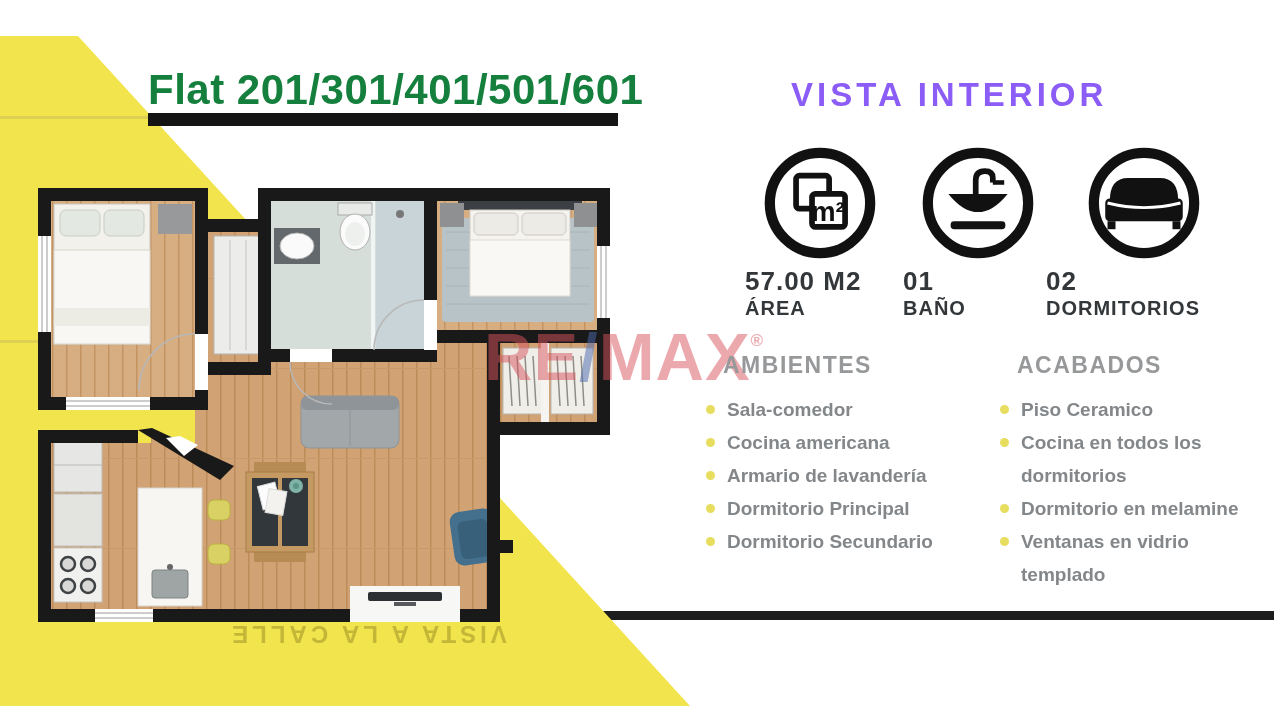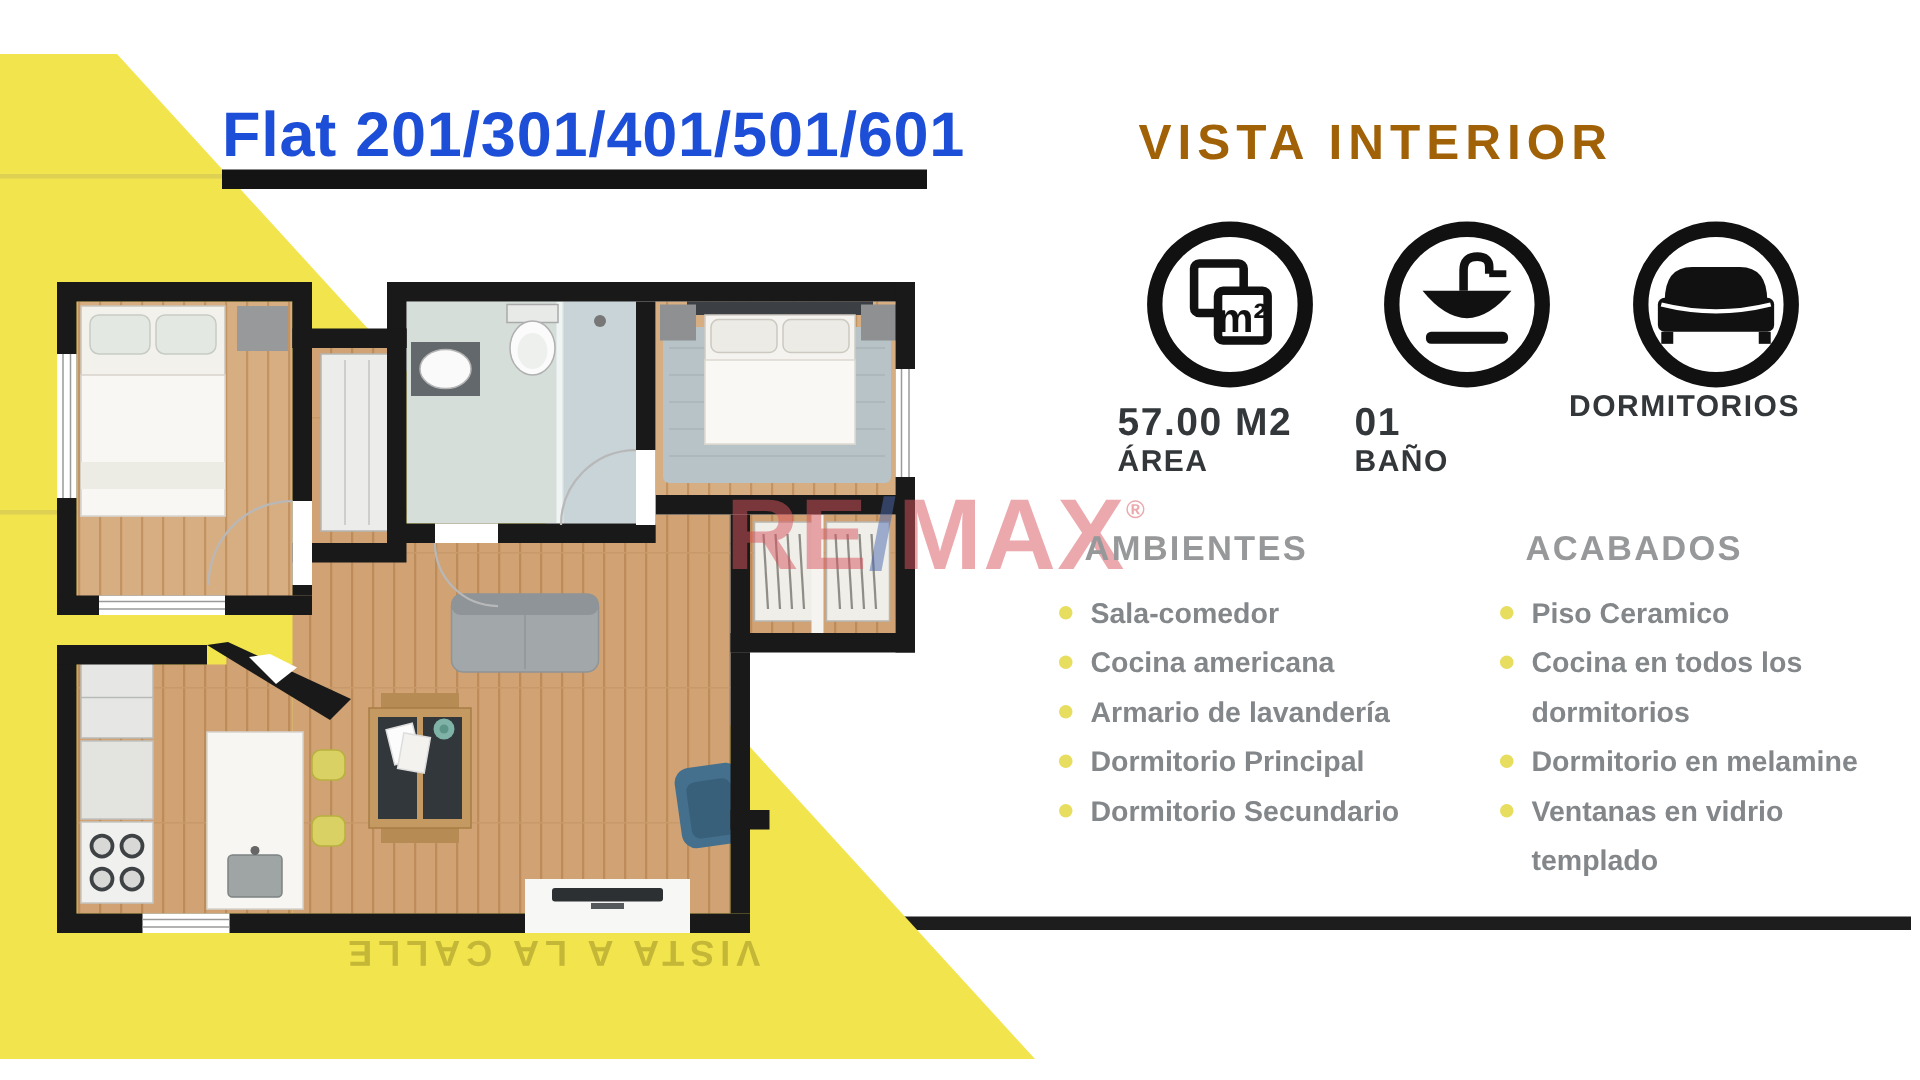--- a/index.html
+++ b/index.html
@@ -6,35 +6,35 @@
   .page{position:relative;width:1280px;height:720px;background:#ffffff;overflow:hidden;
         font-family:"Liberation Sans",sans-serif;}
   
   .divider-line{position:absolute;left:560px;top:611px;width:714px;height:9px;background:#1d1d1d;z-index:1;}
   .yellow-svg{position:absolute;left:0;top:0;z-index:2;}
   .seam{position:absolute;height:3px;background:rgba(205,192,90,.55);z-index:3;}
   .seam.s1{left:0;top:116px;width:300px;}
   .seam.s2{left:0;top:340px;width:330px;}
   
   .title{position:absolute;left:148px;top:66px;z-index:6;font-size:42px;font-weight:bold;
-         color:#1d4ed8;letter-spacing:.5px;white-space:nowrap;}
+         color:#15803d;letter-spacing:.5px;white-space:nowrap;}
   .title-underline{position:absolute;left:148px;top:113px;width:470px;height:13px;background:#141414;z-index:6;}
   
   .plan{position:absolute;left:38px;top:188px;z-index:4;}
   .street-text{position:absolute;left:185px;top:620px;width:365px;z-index:3;
       transform:rotate(180deg);font-size:24px;font-weight:bold;letter-spacing:4px;
       color:rgba(158,144,38,.55);text-align:center;white-space:nowrap;}
   
   .watermark{position:absolute;left:484px;top:318px;z-index:5;font-size:67px;font-weight:bold;
       letter-spacing:1px;opacity:.5;white-space:nowrap;color:#d9545e;}
   .watermark .slash{color:#4b69ae;}
   .watermark .reg{font-size:17px;vertical-align:34px;}
   
-  .vista-heading{position:absolute;left:759px;top:76px;z-index:6;font-size:33px;font-weight:bold;
-      letter-spacing:4px;color:#a16207;white-space:nowrap;text-align:right;}
+  .vista-heading{position:absolute;left:791px;top:76px;z-index:6;font-size:33px;font-weight:bold;
+      letter-spacing:4px;color:#8b5cf6;white-space:nowrap;text-align:right;}
   .stat{position:absolute;top:146px;z-index:6;text-align:left;}
   .stat.s0{left:745px;width:150px;}
   .stat.s1{left:903px;width:150px;}
   .stat.s2{left:1046px;width:195px;}
   .stat svg{display:block;margin:0 auto;}
   .stat .value{margin-top:6px;font-size:26px;font-weight:bold;color:#33373a;letter-spacing:1px;}
   .stat .label{font-size:20px;font-weight:bold;color:#33373a;letter-spacing:1px;}
   .list-block{position:absolute;top:352px;z-index:6;width:278px;}
   .list-block.ambientes{left:706px;}
   .list-block.acabados{left:1000px;}
@@ -278,20 +278,21 @@
           <rect x="25" y="30" width="20" height="11" rx="5" fill="#111"></rect>
         </g>
       <g transform="rotate(6 65 36)">
           <rect x="55" y="30" width="20" height="11" rx="5" fill="#111"></rect>
         </g>
       <rect x="16" y="46" width="68" height="20" rx="4" fill="#111"></rect>
       <path d="M18,50 Q50,58 82,50" fill="none" stroke="#fff" stroke-width="2.5"></path>
       <rect x="18" y="66" width="7" height="7" fill="#111"></rect>
       <rect x="75" y="66" width="7" height="7" fill="#111"></rect>
     </svg>
+    <div class="value">02</div>
     <div class="label">DORMITORIOS</div>
   </div>
 
   <div class="list-block ambientes">
     <div class="list-heading">AMBIENTES</div>
     <ul>
       <li><span class="bullet"></span><span>Sala-comedor</span></li>
       <li><span class="bullet"></span><span>Cocina americana</span></li>
       <li><span class="bullet"></span><span>Armario de lavandería</span></li>
       <li><span class="bullet"></span><span>Dormitorio Principal</span></li>

